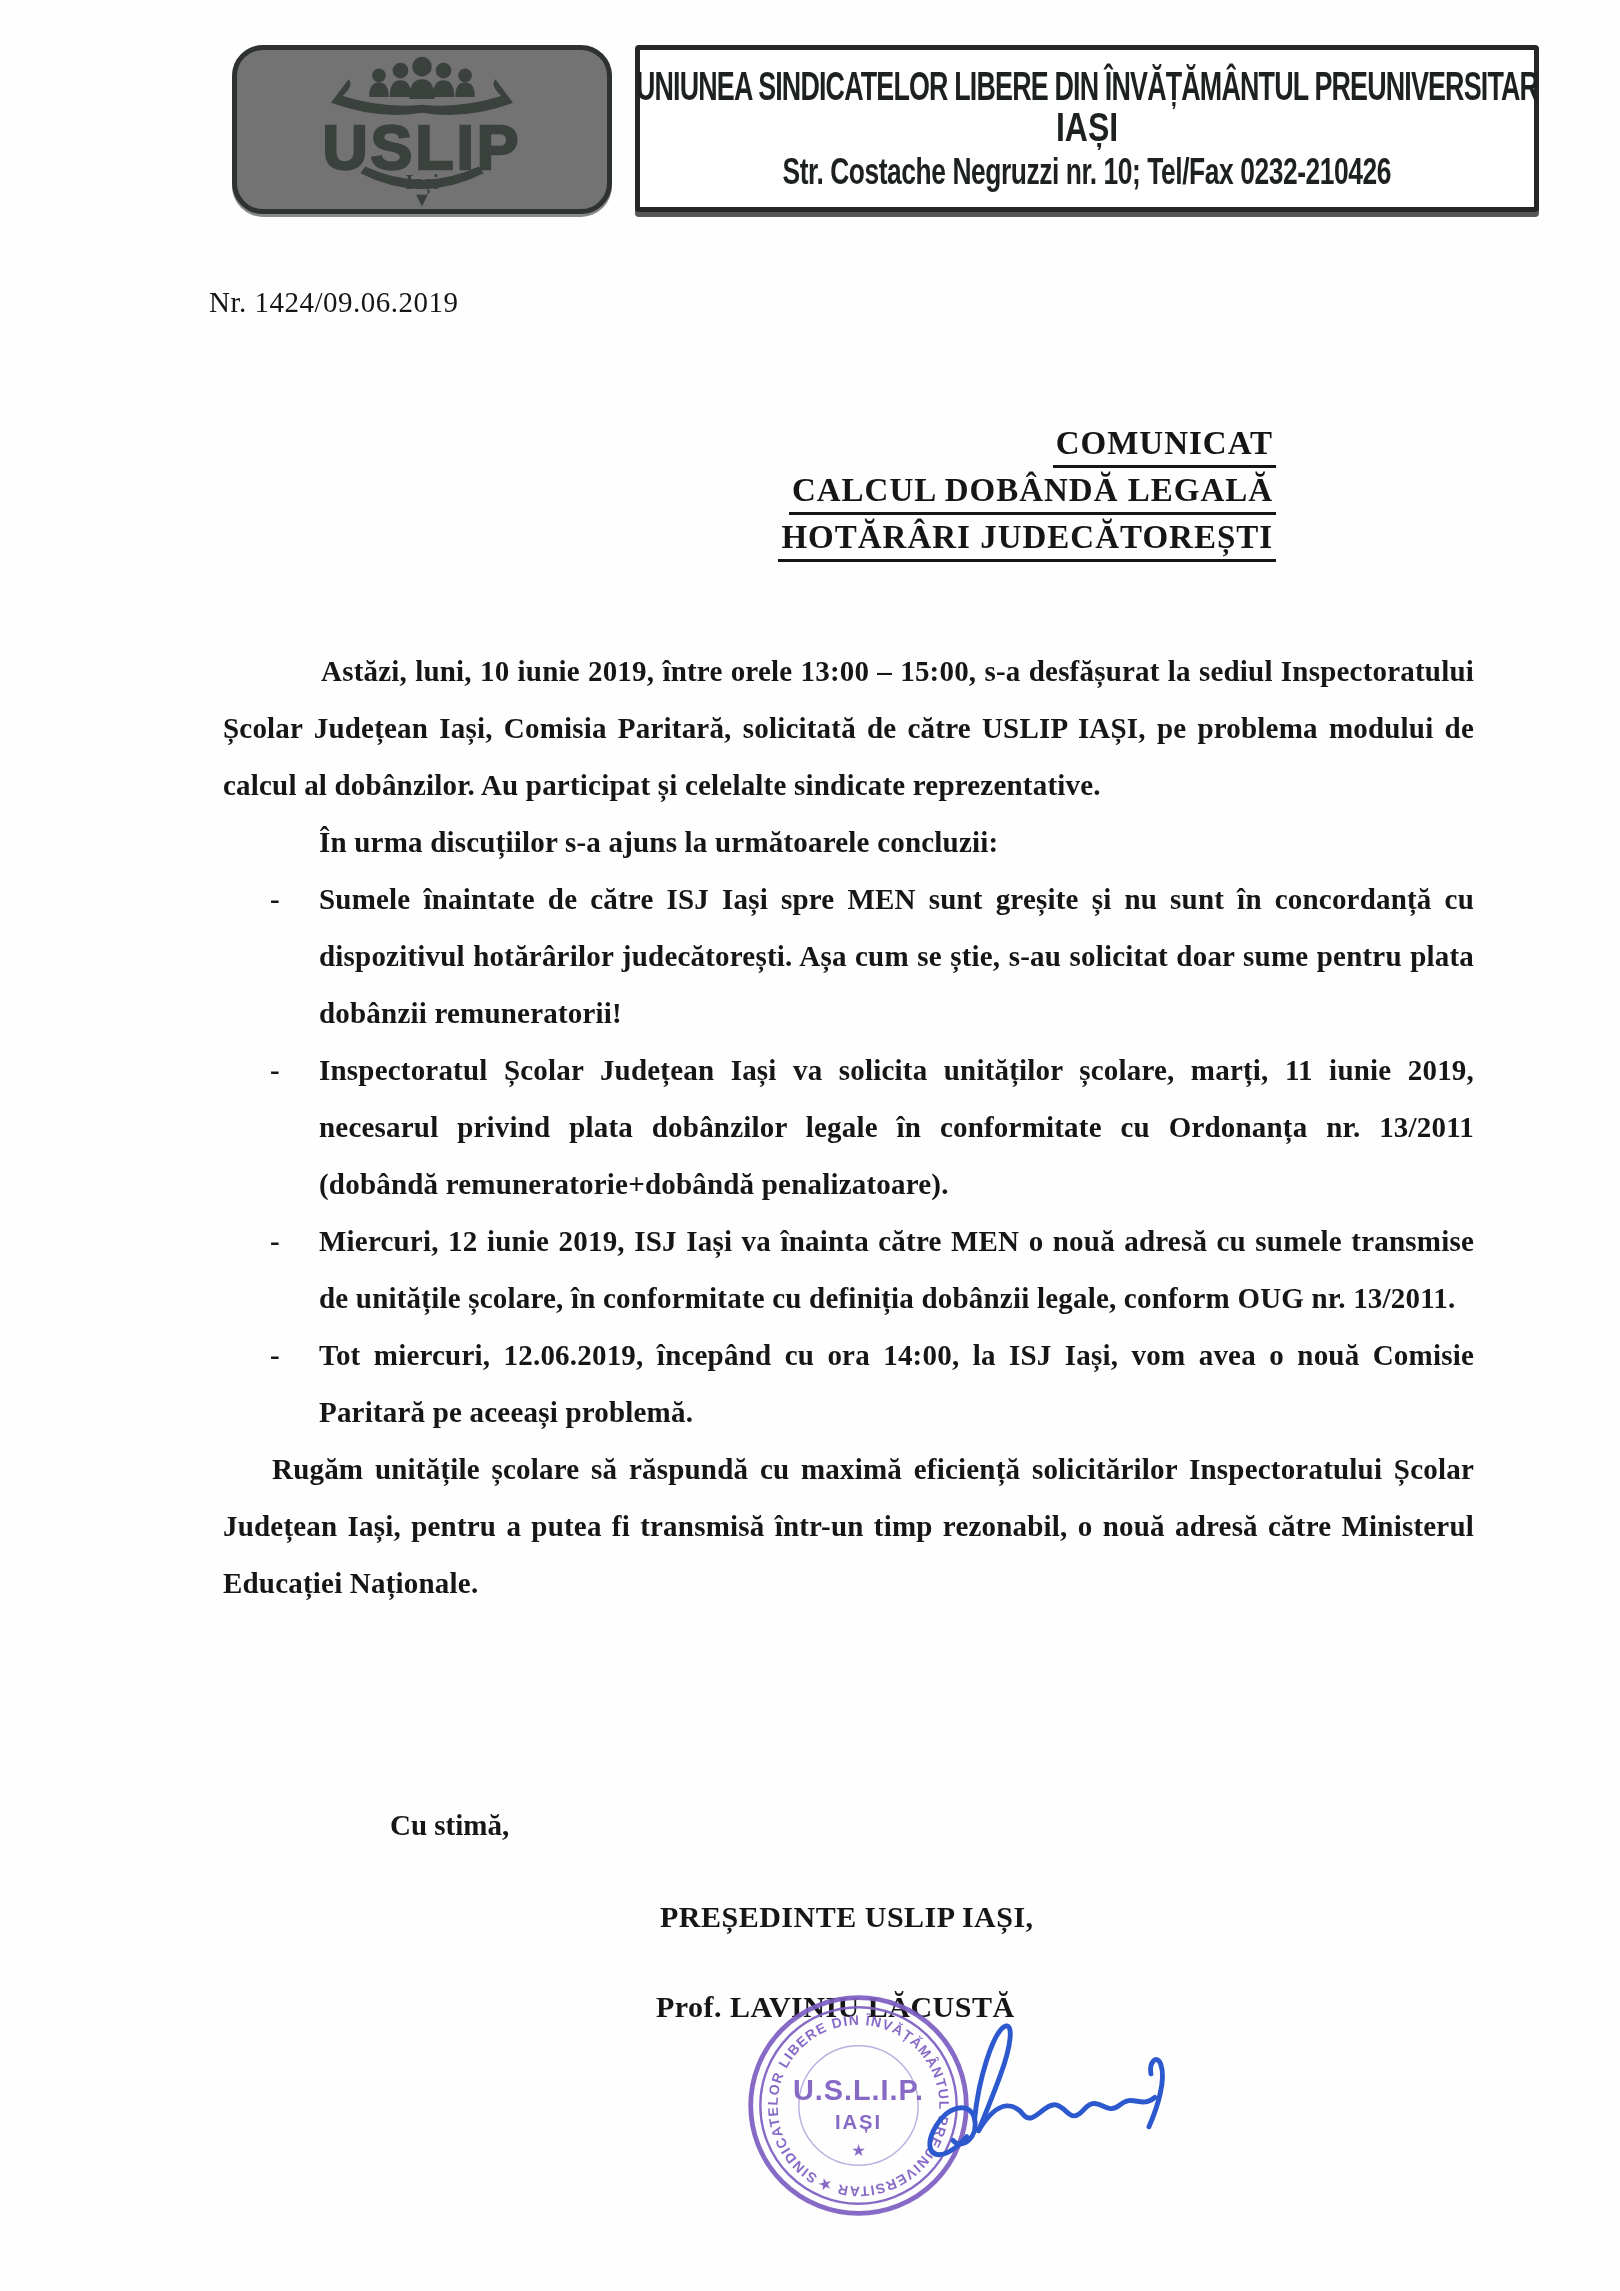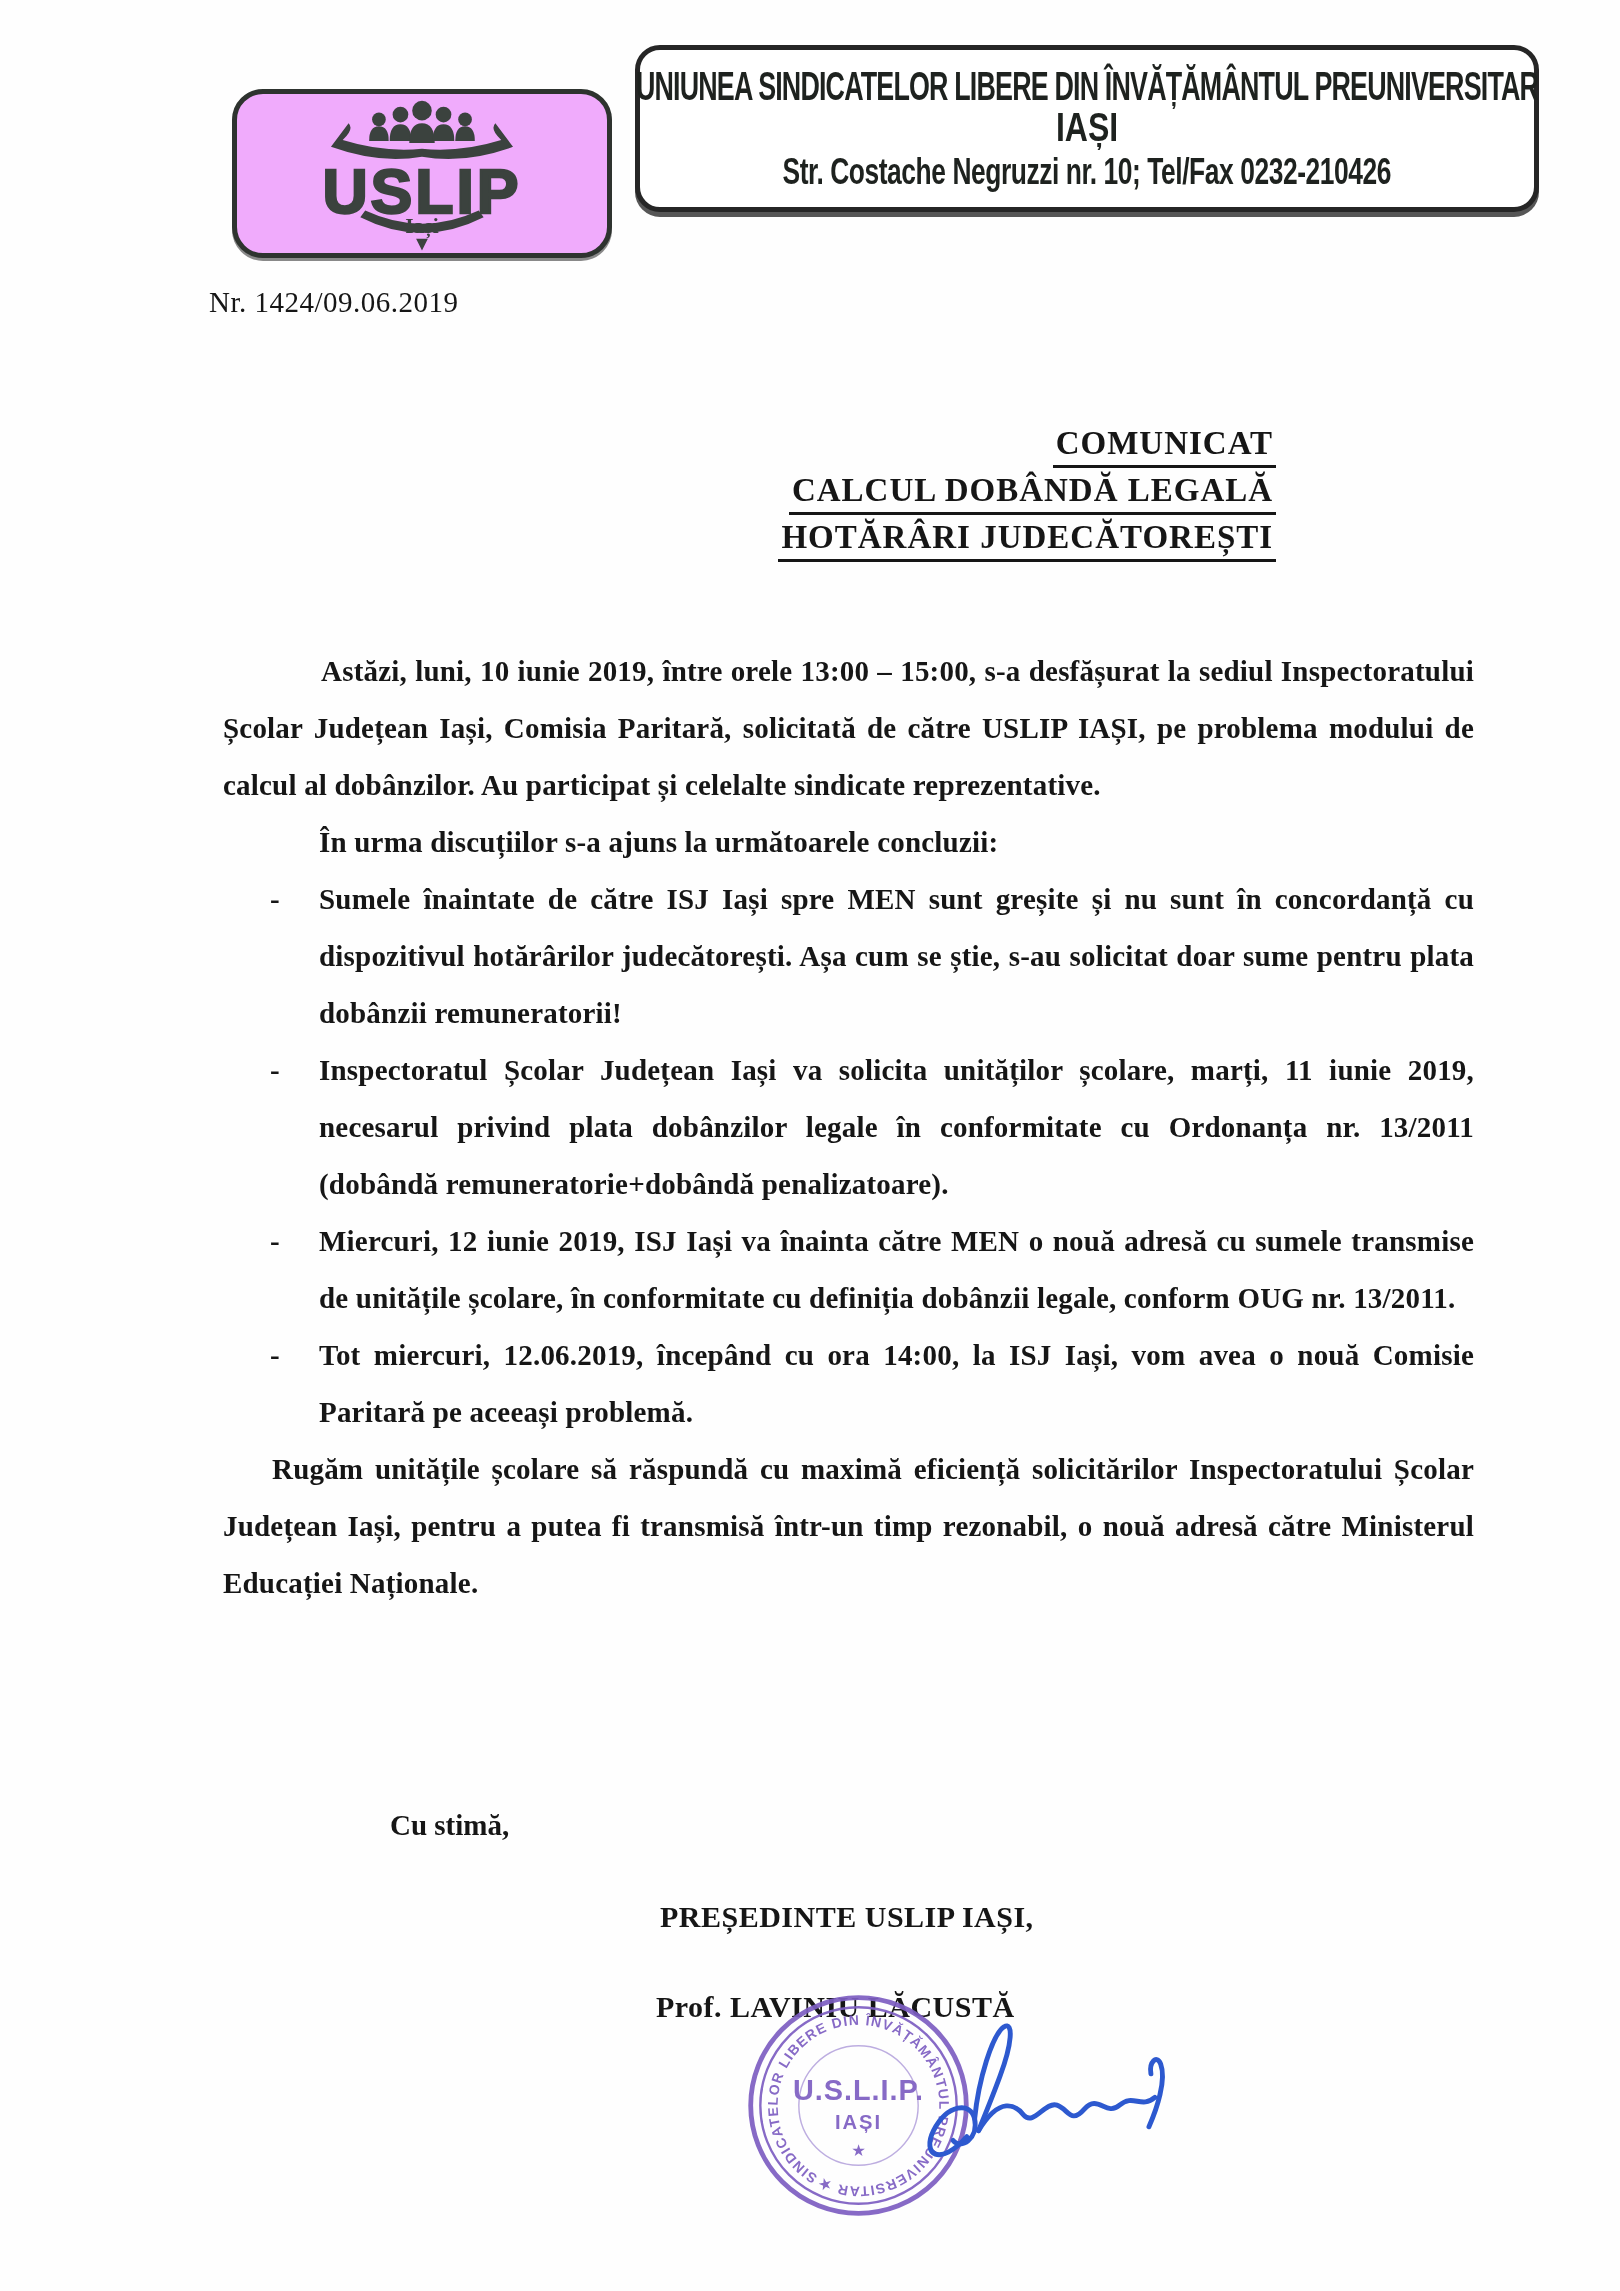--- a/index.html
+++ b/index.html
@@ -13,27 +13,26 @@
     width:1620px;height:2292px;
     background:#fefefe;
     margin:0 auto;
     overflow:hidden;
     font-family:"Liberation Serif", serif;
     color:var(--ink);
   }
   
   .logo-box{
     position:absolute;left:232px;top:45px;width:370px;height:159px;
-    border:5.9px solid #2e332f;border-radius:31px;background:#f0abfc;
+    border:5.9px solid #2e332f;border-radius:31px;background:#737373;
     box-shadow:0 2.9px 0 rgba(40,40,40,.55);
-    margin-top:44px;
   }
   .org-box{
     position:absolute;left:635px;top:45px;width:894px;height:157px;
-    border:5.9px solid #262626;border-radius:25px;background:#fff;
+    border:5.9px solid #262626;border-radius:4px;background:#fff;
     box-shadow:0 4.9px 0 rgba(30,30,30,.75);
     display:flex;flex-direction:column;align-items:center;justify-content:center;
     gap:3.9px;
     font-family:"Liberation Sans", sans-serif;
     font-weight:bold;color:#1e221f;
   }
   .org-line1{font-size:32px;white-space:nowrap;display:inline-block;transform:scaleX(.84) scaleY(1.25);letter-spacing:-1px;}
   .org-line2{font-size:32px;display:inline-block;transform:scaleY(1.25);letter-spacing:0;}
   .org-line3{font-size:30px;white-space:nowrap;display:inline-block;transform:scaleX(.88) scaleY(1.2);letter-spacing:-0.5px;margin-top:5.9px;}
   

